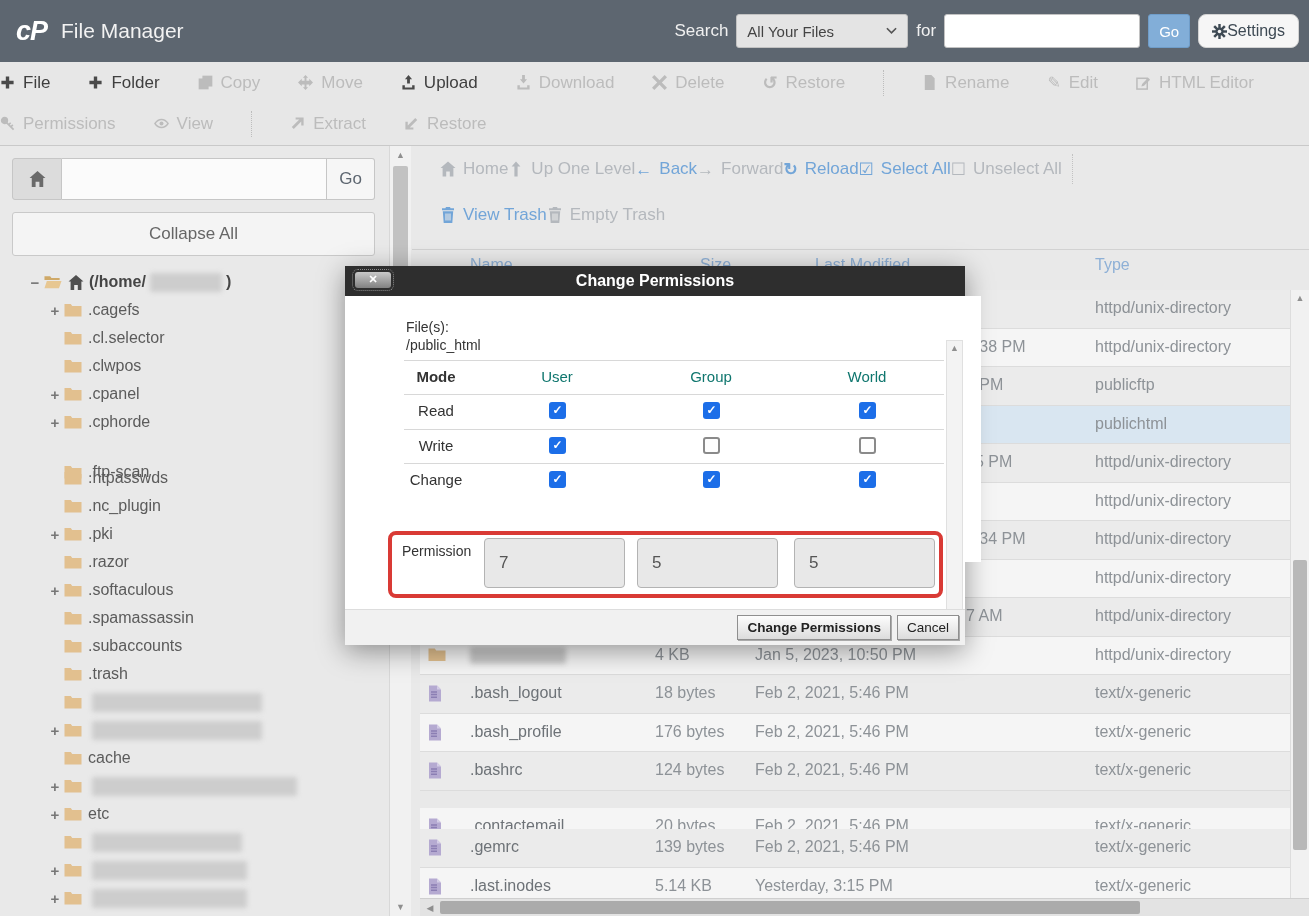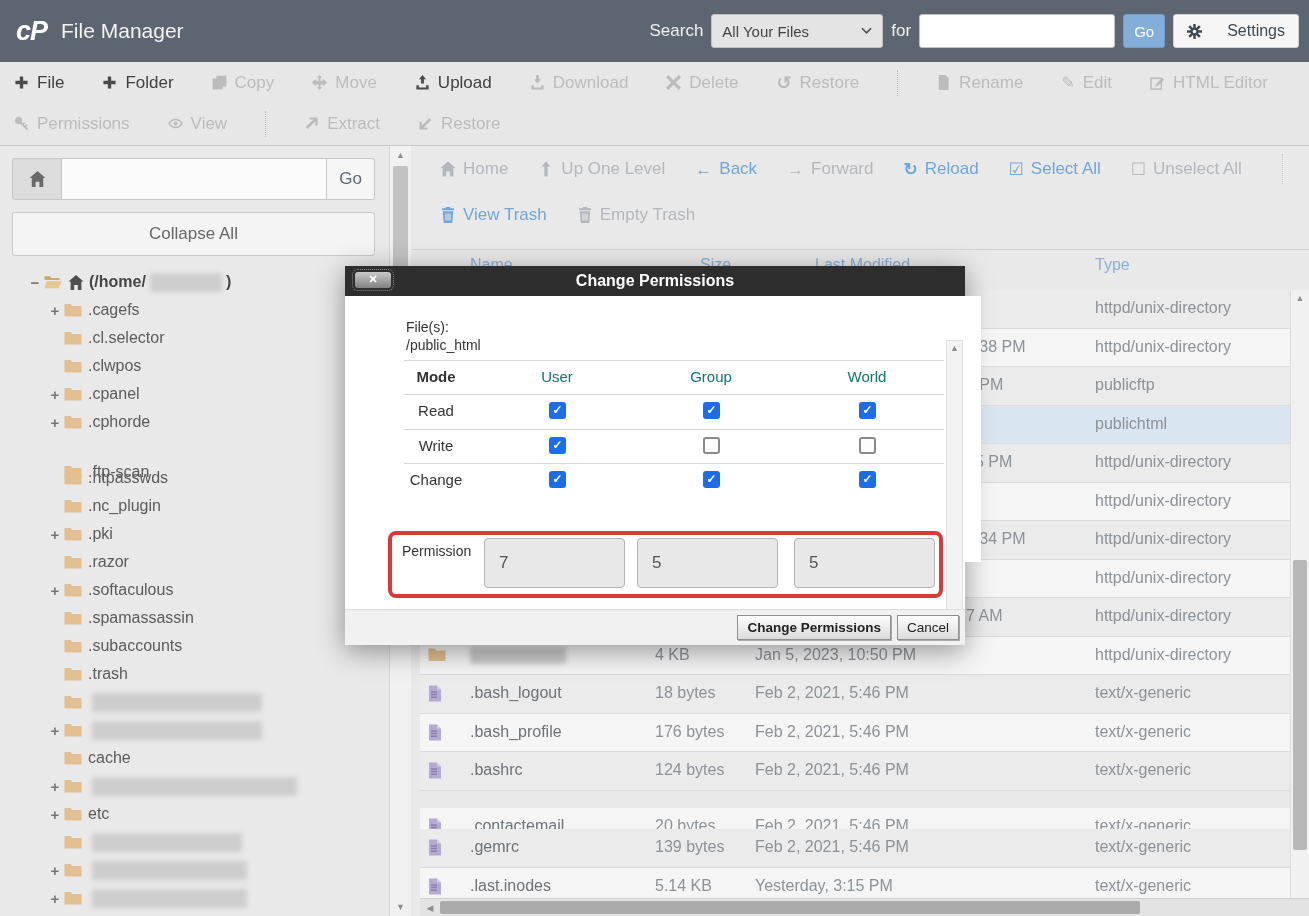--- a/index.html
+++ b/index.html
@@ -10,26 +10,26 @@
   
   .hdr { position:absolute; left:0; top:0; width:1309px; height:62px; background:#5d6670; display:flex; align-items:center; }
   .logo { font-style:italic; font-weight:bold; font-size:27px; color:#fff; margin-left:16px; letter-spacing:-1px; }
   .apptitle { color:#f2f2f2; font-size:21px; margin-left:14px; }
   .hdr-right { position:absolute; right:10px; top:0; height:62px; display:flex; align-items:center; gap:8px; }
   .hdr-label { color:#f0f0f0; font-size:17px; }
   .scope { width:172px; height:34px; background:#e4e4e4; border:1px solid #c2c2c2; border-radius:3px; display:flex; align-items:center; justify-content:space-between; padding:0 10px; color:#444; font-size:15px; cursor:pointer; }
   .scope .chev { width:11px; height:8px; color:#555; }
   .searchbox { width:196px; height:34px; background:#fff; border:1px solid #c2c2c2; border-radius:3px; font-size:15px; padding:0 8px; color:#333; }
   .gobtn { width:42px; height:34px; background:#82aed8; border:1px solid #6f9dc9; border-radius:3px; color:#fff; font-size:15px; display:flex; align-items:center; justify-content:center; cursor:pointer; }
-  .setbtn { height:34px; background:#f6f6f6; border:1px solid #d2d2d2; border-radius:3px; color:#3e4a54; font-size:16px; display:flex; align-items:center; gap:25px; padding:0 13px; cursor:pointer; }
+  .setbtn { height:34px; background:#f6f6f6; border:1px solid #d2d2d2; border-radius:8px; color:#3e4a54; font-size:16px; display:flex; align-items:center; gap:0; padding:0 13px; cursor:pointer; }
   .setbtn svg { width:15px; height:15px; fill:#3e4a54; }
 
   
   .tbar { position:absolute; left:0; top:62px; width:1309px; height:84px; background:#e7e7e7; border-bottom:1px solid #c9c9c9; }
-  .tbar-row { display:flex; align-items:center; height:41px; padding-left:14px; gap:38px; }
+  .tbar-row { display:flex; align-items:center; height:41px; gap:38px; }
   .titem { display:flex; align-items:center; gap:8px; font-size:17px; cursor:pointer; white-space:nowrap; }
   .titem.on  { color:#3f3f3f; }
   .titem.off { color:#bcbcbc; }
   .titem .ic { display:inline-flex; }
   .titem .ic svg { width:15px; height:15px; fill:currentColor; }
   .titem.on .ic { color:#4a4a4a; }
   .tsep { width:1px; height:26px; border-left:1px dotted #bdbdbd; }
   .g { font-size:16px; line-height:1; }
   .g.b { font-weight:bold; font-size:18px; }
 
@@ -50,21 +50,21 @@
   .trow2 .hic svg { width:16px; height:15px; fill:#4f4f4f; }
   .trow2.root { font-weight:bold; color:#454545; }
   .blurblk { display:inline-block; height:19px; background:#cdcdcd; border-radius:2px; filter:blur(2.5px); vertical-align:middle; }
 
   .sscroll { position:absolute; left:389px; top:146px; width:22px; bottom:0; background:#f1f1f1; border-left:1px solid #d8d8d8; }
   .arrow { position:absolute; left:0; width:100%; text-align:center; color:#8f8f8f; font-size:9px; }
   .sthumb { position:absolute; left:3px; width:15px; background:#c2c2c2; border-radius:2px; }
 
   
   .nav { position:absolute; left:412px; top:146px; width:897px; height:104px; border-bottom:1px solid #d2d2d2; }
-  .nav-row { display:flex; align-items:center; height:46px; padding-left:28px; gap:30px; }
+  .nav-row { display:flex; align-items:center; height:46px; padding-left:28px; }
   .nitem { display:flex; align-items:center; gap:7px; font-size:17px; cursor:pointer; white-space:nowrap; }
   .nitem.blue { color:#72a5d8; }
   .nitem.gray { color:#b4b8bd; }
   .nitem .ic { display:inline-flex; }
   .nitem .ic svg { width:16px; height:16px; fill:currentColor; }
   .nitem .g { font-size:17px; }
   .nsep { width:1px; height:30px; border-left:1px dotted #c2c2c2; margin-left:10px; }
 
   
   .thead { position:absolute; left:420px; top:250px; width:870px; height:40px; }

